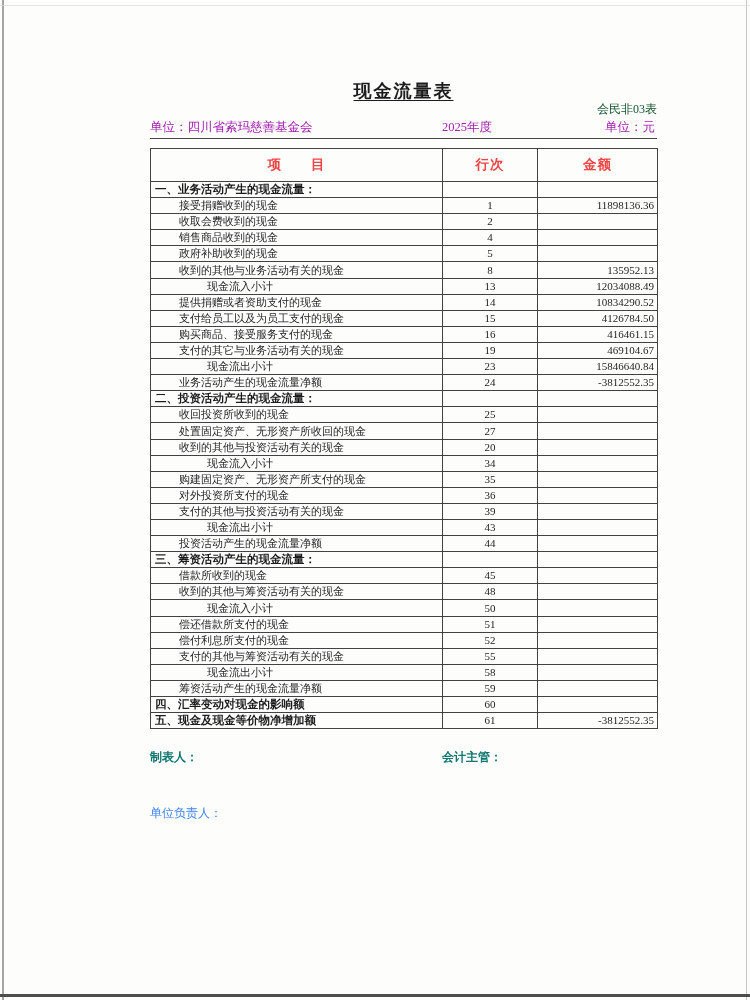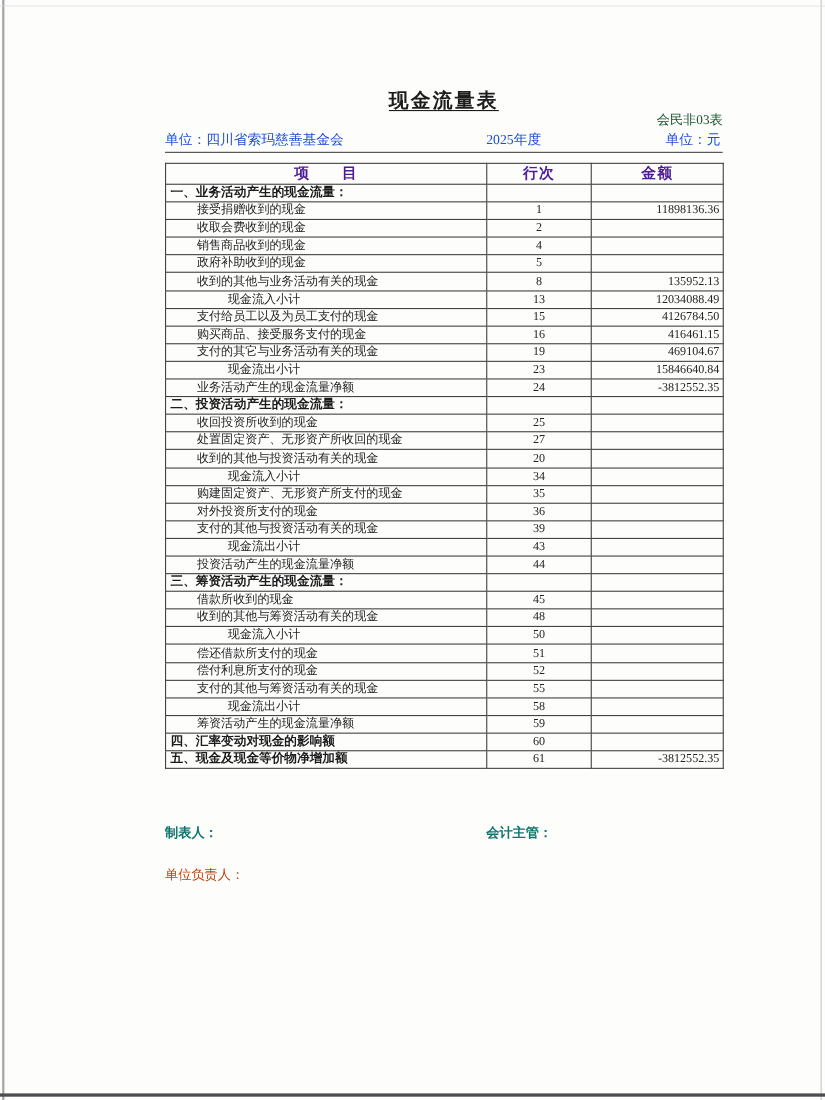--- a/index.html
+++ b/index.html
@@ -23,53 +23,53 @@
     text-underline-offset: 3px;
     color: #1d1d1d;
   }
   .form-code {
     position: absolute; top: 101px; left: 150px; width: 507px;
     text-align: right; font-size: 12px; color: #14532d;
   }
   .info-line {
     position: absolute; top: 116px; left: 150px; width: 507px; height: 23px;
     border-bottom: 1px solid #474747;
-    font-size: 12.5px; color: #1d4ed8;
+    font-size: 12.5px; color: #a21caf;
   }
   .info-org    { position: absolute; left: 0;  bottom: 2px; }
   .info-period { position: absolute; left: 292px; bottom: 2px; }
   .info-unit   { position: absolute; right: 2px; bottom: 2px; margin-left: 20px; }
 
   table.cashflow {
     position: absolute; top: 148px; left: 150px; width: 507px;
     border-collapse: collapse; table-layout: fixed;
   }
   table.cashflow th, table.cashflow td {
     border: 1px solid #424242;
     overflow: hidden; white-space: nowrap;
   }
   table.cashflow thead th {
-    height: 19px; font-size: 13.5px; font-weight: bold;
-    text-align: center; vertical-align: middle; color: #4c1d95;
+    height: 33px; font-size: 13.5px; font-weight: bold;
+    text-align: center; vertical-align: middle; color: #ef4444;
     letter-spacing: 1px;
   }
   table.cashflow tbody td {
     height: 16.1px; font-size: 11px; line-height: 13px;
     vertical-align: bottom; padding-bottom: 1px; color: #242424;
   }
   td.cell-item   { text-align: left; }
   td.cell-line   { text-align: center; }
   td.cell-amount { text-align: right; padding-right: 3px; }
   tr.row-section  td.cell-item { font-weight: bold; padding-left: 4px;  font-size: 11.5px; color: #1c1c1c; }
   tr.row-detail   td.cell-item { padding-left: 28px; margin-top: 28px; }
   tr.row-subtotal td.cell-item { padding-left: 56px; }
 
   .footer-line1 { position: absolute; top: 749px; left: 150px; width: 507px; font-size: 12px; color: #0f766e; font-weight: bold; }
   .footer-supervisor { position: absolute; left: 292px; top: 0; }
-  .footer-line2 { position: absolute; top: 787px; left: 150px; font-size: 12px; color: #c2410c; }
+  .footer-line2 { position: absolute; top: 805px; left: 150px; font-size: 12px; color: #3b82f6; }
 </style>
 </head>
 <body>
 
 <div class="scan-edge-left"></div>
 <div class="scan-edge-right"></div>
 <div class="scan-edge-bottom"></div>
 <div class="scan-edge-top"></div>
 
 <div class="doc-title">现金流量表</div>
@@ -124,20 +124,25 @@
         <td class="cell-item">收到的其他与业务活动有关的现金</td>
         <td class="cell-line">8</td>
         <td class="cell-amount">135952.13</td>
       </tr>
       <tr class="row-subtotal">
         <td class="cell-item">现金流入小计</td>
         <td class="cell-line">13</td>
         <td class="cell-amount">12034088.49</td>
       </tr>
       <tr class="row-detail">
+        <td class="cell-item">提供捐赠或者资助支付的现金</td>
+        <td class="cell-line">14</td>
+        <td class="cell-amount">10834290.52</td>
+      </tr>
+      <tr class="row-detail">
         <td class="cell-item">支付给员工以及为员工支付的现金</td>
         <td class="cell-line">15</td>
         <td class="cell-amount">4126784.50</td>
       </tr>
       <tr class="row-detail">
         <td class="cell-item">购买商品、接受服务支付的现金</td>
         <td class="cell-line">16</td>
         <td class="cell-amount">416461.15</td>
       </tr>
       <tr class="row-detail">

